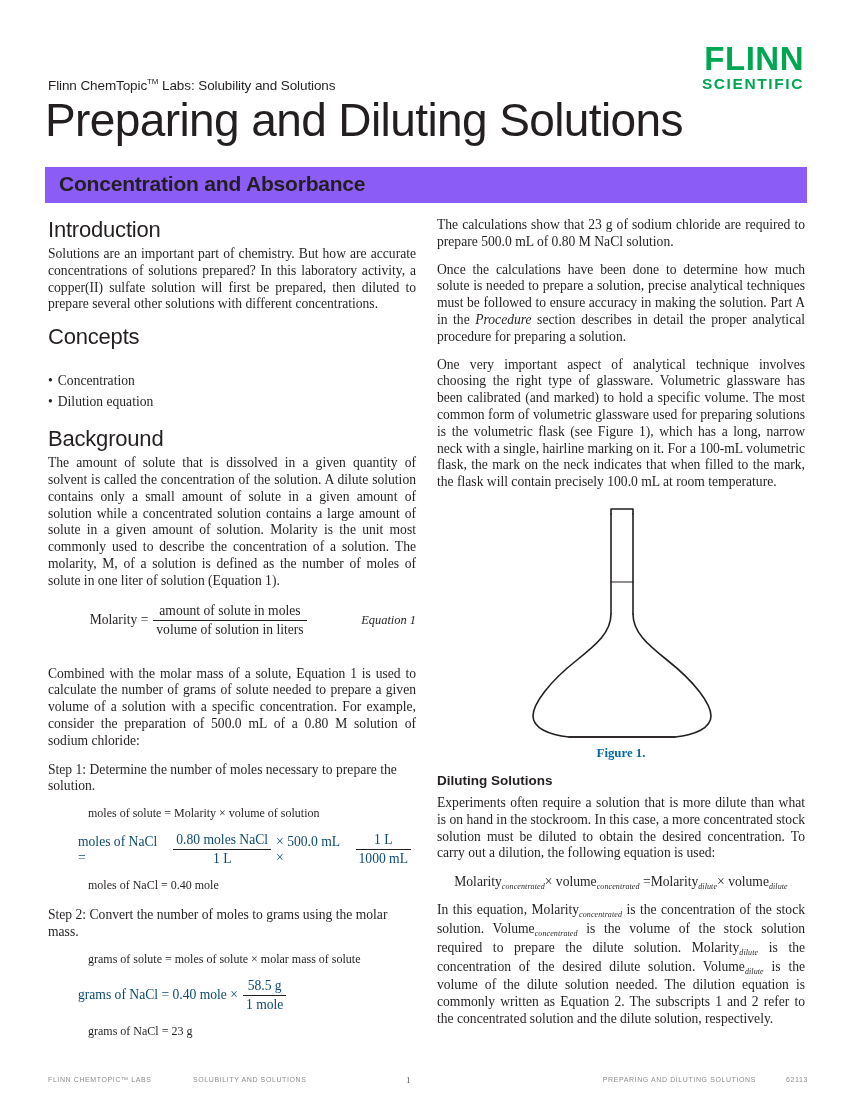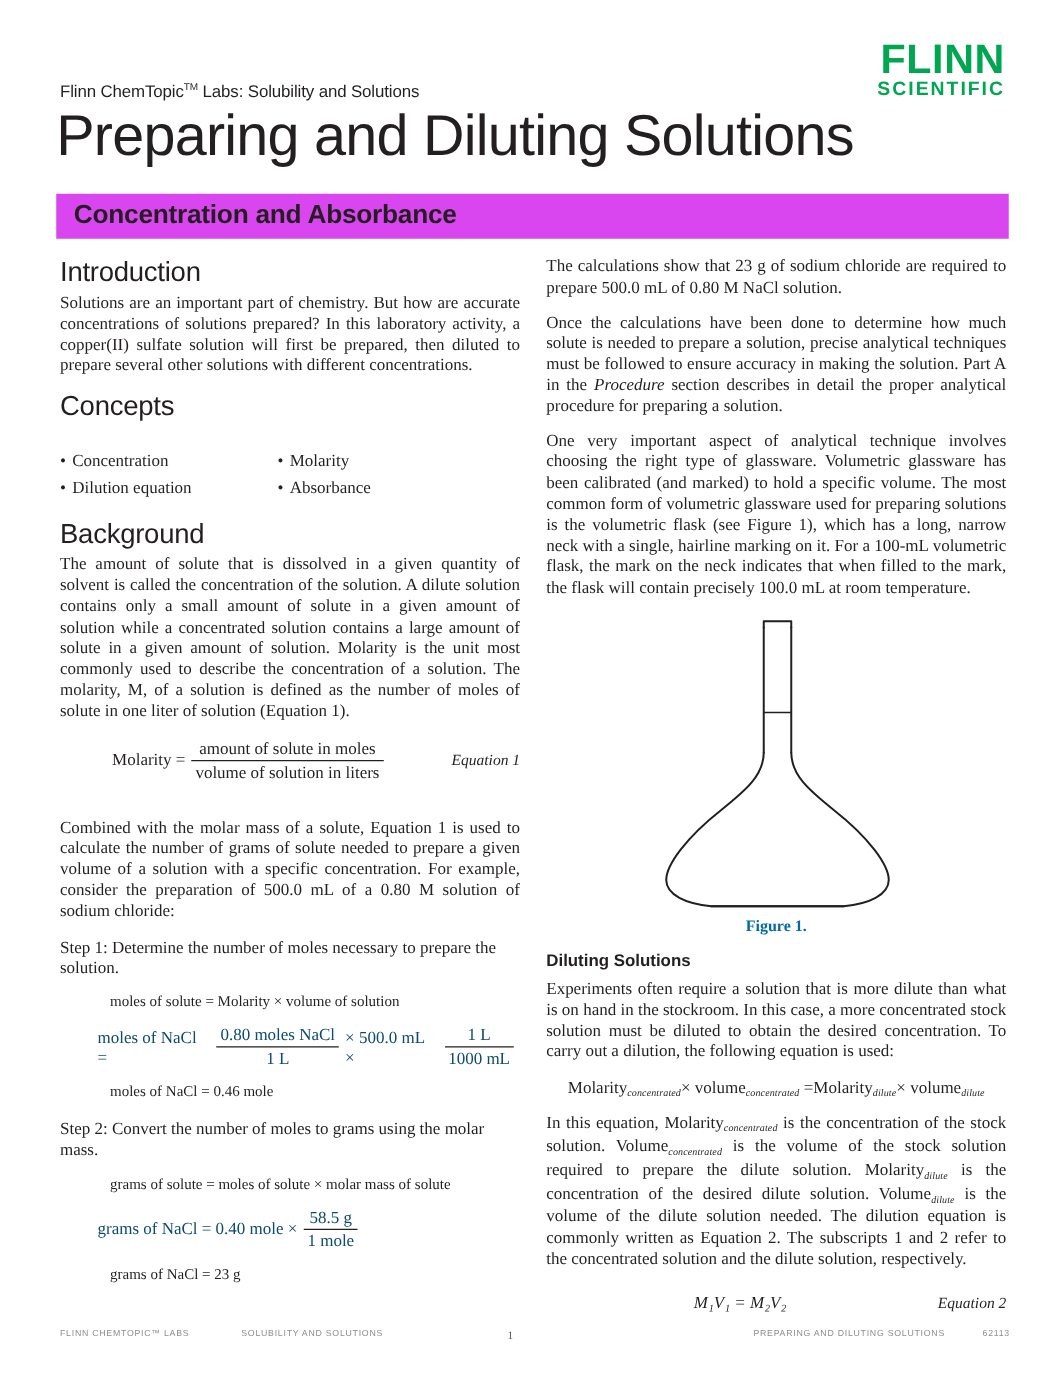--- a/index.html
+++ b/index.html
@@ -11,21 +11,21 @@
     width: 850px;
     height: 1100px;
     font-family: "Liberation Serif", serif;
     color: #000000;
     position: relative;
     overflow: hidden;
   }
 
   .page {
     position: absolute;
-    left: 0; top: 0;
+    left: 0; top: 12px;
     width: 850px;
     height: 881px;
   }
 
   
   .brand {
     position: absolute;
     right: 46px;
     top: 30px;
     text-align: right;
@@ -73,21 +73,21 @@
     color: #231f20;
     letter-spacing: -0.6px;
   }
 
   .subbar {
     position: absolute;
     left: 45px;
     top: 155px;
     width: 762px;
     height: 36px;
-    background: #d946ef;
+    background: #8b5cf6;
   }
   .subbar-text {
     position: absolute;
     left: 14px;
     top: 5px;
     font-family: "Liberation Sans", sans-serif;
     font-weight: bold;
     font-size: 21px;
     color: #231f20;
     letter-spacing: -0.2px;
@@ -289,24 +289,20 @@
   <div class="col col-left">
 
     <h2 class="sec">Introduction</h2>
     <p class="body">Solutions are an important part of chemistry. But how are accurate concentrations of solutions prepared? In this laboratory activity, a copper(II) sulfate solution will first be prepared, then diluted to prepare several other solutions with different concentrations.</p>
 
     <h2 class="sec tight-top">Concepts</h2>
     <div class="concepts">
       <div class="ccol">
         <div class="citem"><span class="bul">•</span><span>Concentration</span></div>
         <div class="citem"><span class="bul">•</span><span>Dilution equation</span></div>
-      </div>
-      <div class="ccol">
-        <div class="citem"><span class="bul">•</span><span>Molarity</span></div>
-        <div class="citem"><span class="bul">•</span><span>Absorbance</span></div>
       </div>
     </div>
 
     <h2 class="sec">Background</h2>
     <p class="body">The amount of solute that is dissolved in a given quantity of solvent is called the concentration of the solution. A dilute solution contains only a small amount of solute in a given amount of solution while a concentrated solution contains a large amount of solute in a given amount of solution. Molarity is the unit most commonly used to describe the concentration of a solution. The molarity, M, of a solution is defined as the number of moles of solute in one liter of solution (Equation 1).</p>
 
     <div class="eqrow">
       <div class="eqbody">
         <span>Molarity  =</span>
         <span class="frac">
@@ -331,21 +327,21 @@
         <span class="den">1 L</span>
       </span>
       <span>×  500.0 mL  ×</span>
       <span class="frac">
         <span class="num">1 L</span>
         <span class="bar"></span>
         <span class="den">1000 mL</span>
       </span>
     </div>
 
-    <div class="eqline indent2">moles of NaCl  =  0.46 mole</div>
+    <div class="eqline indent2">moles of NaCl  =  0.40 mole</div>
 
     <div class="steplead">Step 2: Convert the number of moles to grams using the molar mass.</div>
     <div class="eqline indent2">grams of solute  =  moles of solute  ×  molar mass of solute</div>
 
     <div class="eqcenter">
       <span>grams of NaCl  =  0.40 mole  ×</span>
       <span class="frac">
         <span class="num">58.5 g</span>
         <span class="bar"></span>
         <span class="den">1 mole</span>
@@ -389,25 +385,20 @@
     </div>
     <div class="figcap">Figure 1.</div>
 
     <h3 class="sub">Diluting Solutions</h3>
     <p class="body">Experiments often require a solution that is more dilute than what is on hand in the stockroom. In this case, a more concentrated stock solution must be diluted to obtain the desired concentration. To carry out a dilution, the following equation is used:</p>
 
     <div class="dil-eq"><span>Molarity</span><sub class="sm">concentrated</sub><span>× volume</span><sub class="sm">concentrated</sub>&nbsp;<span>=</span><span>Molarity</span><sub class="sm">dilute</sub><span>× volume</span><sub class="sm">dilute</sub></div>
 
     <p class="body last"><span>In this equation, Molarity</span><sub class="sm">concentrated</sub><span> is the concentration of the stock solution. Volume</span><sub class="sm">concentrated</sub><span> is the volume of the stock solution required to prepare the dilute solution. Molarity</span><sub class="sm">dilute</sub><span> is the concentration of the desired dilute solution. Volume</span><sub class="sm">dilute</sub><span> is the volume of the dilute solution needed. The dilution equation is commonly written as Equation 2. The subscripts 1 and 2 refer to the concentrated solution and the dilute solution, respectively.</span></p>
 
-    <div class="eq2row">
-      <span class="spacerL"></span>
-      <span class="eq2">M₁V₁  =  M₂V₂</span>
-      <span class="eq2lab">Equation 2</span>
-    </div>
   </div>
 
   <div class="footer">
     <span class="f-left">FLINN CHEMTOPIC™ LABS</span>
     <span class="f-left2">SOLUBILITY AND SOLUTIONS</span>
     <span class="f-page">1</span>
     <span class="f-right">PREPARING AND DILUTING SOLUTIONS</span>
     <span class="f-code">62113</span>
   </div>
 

